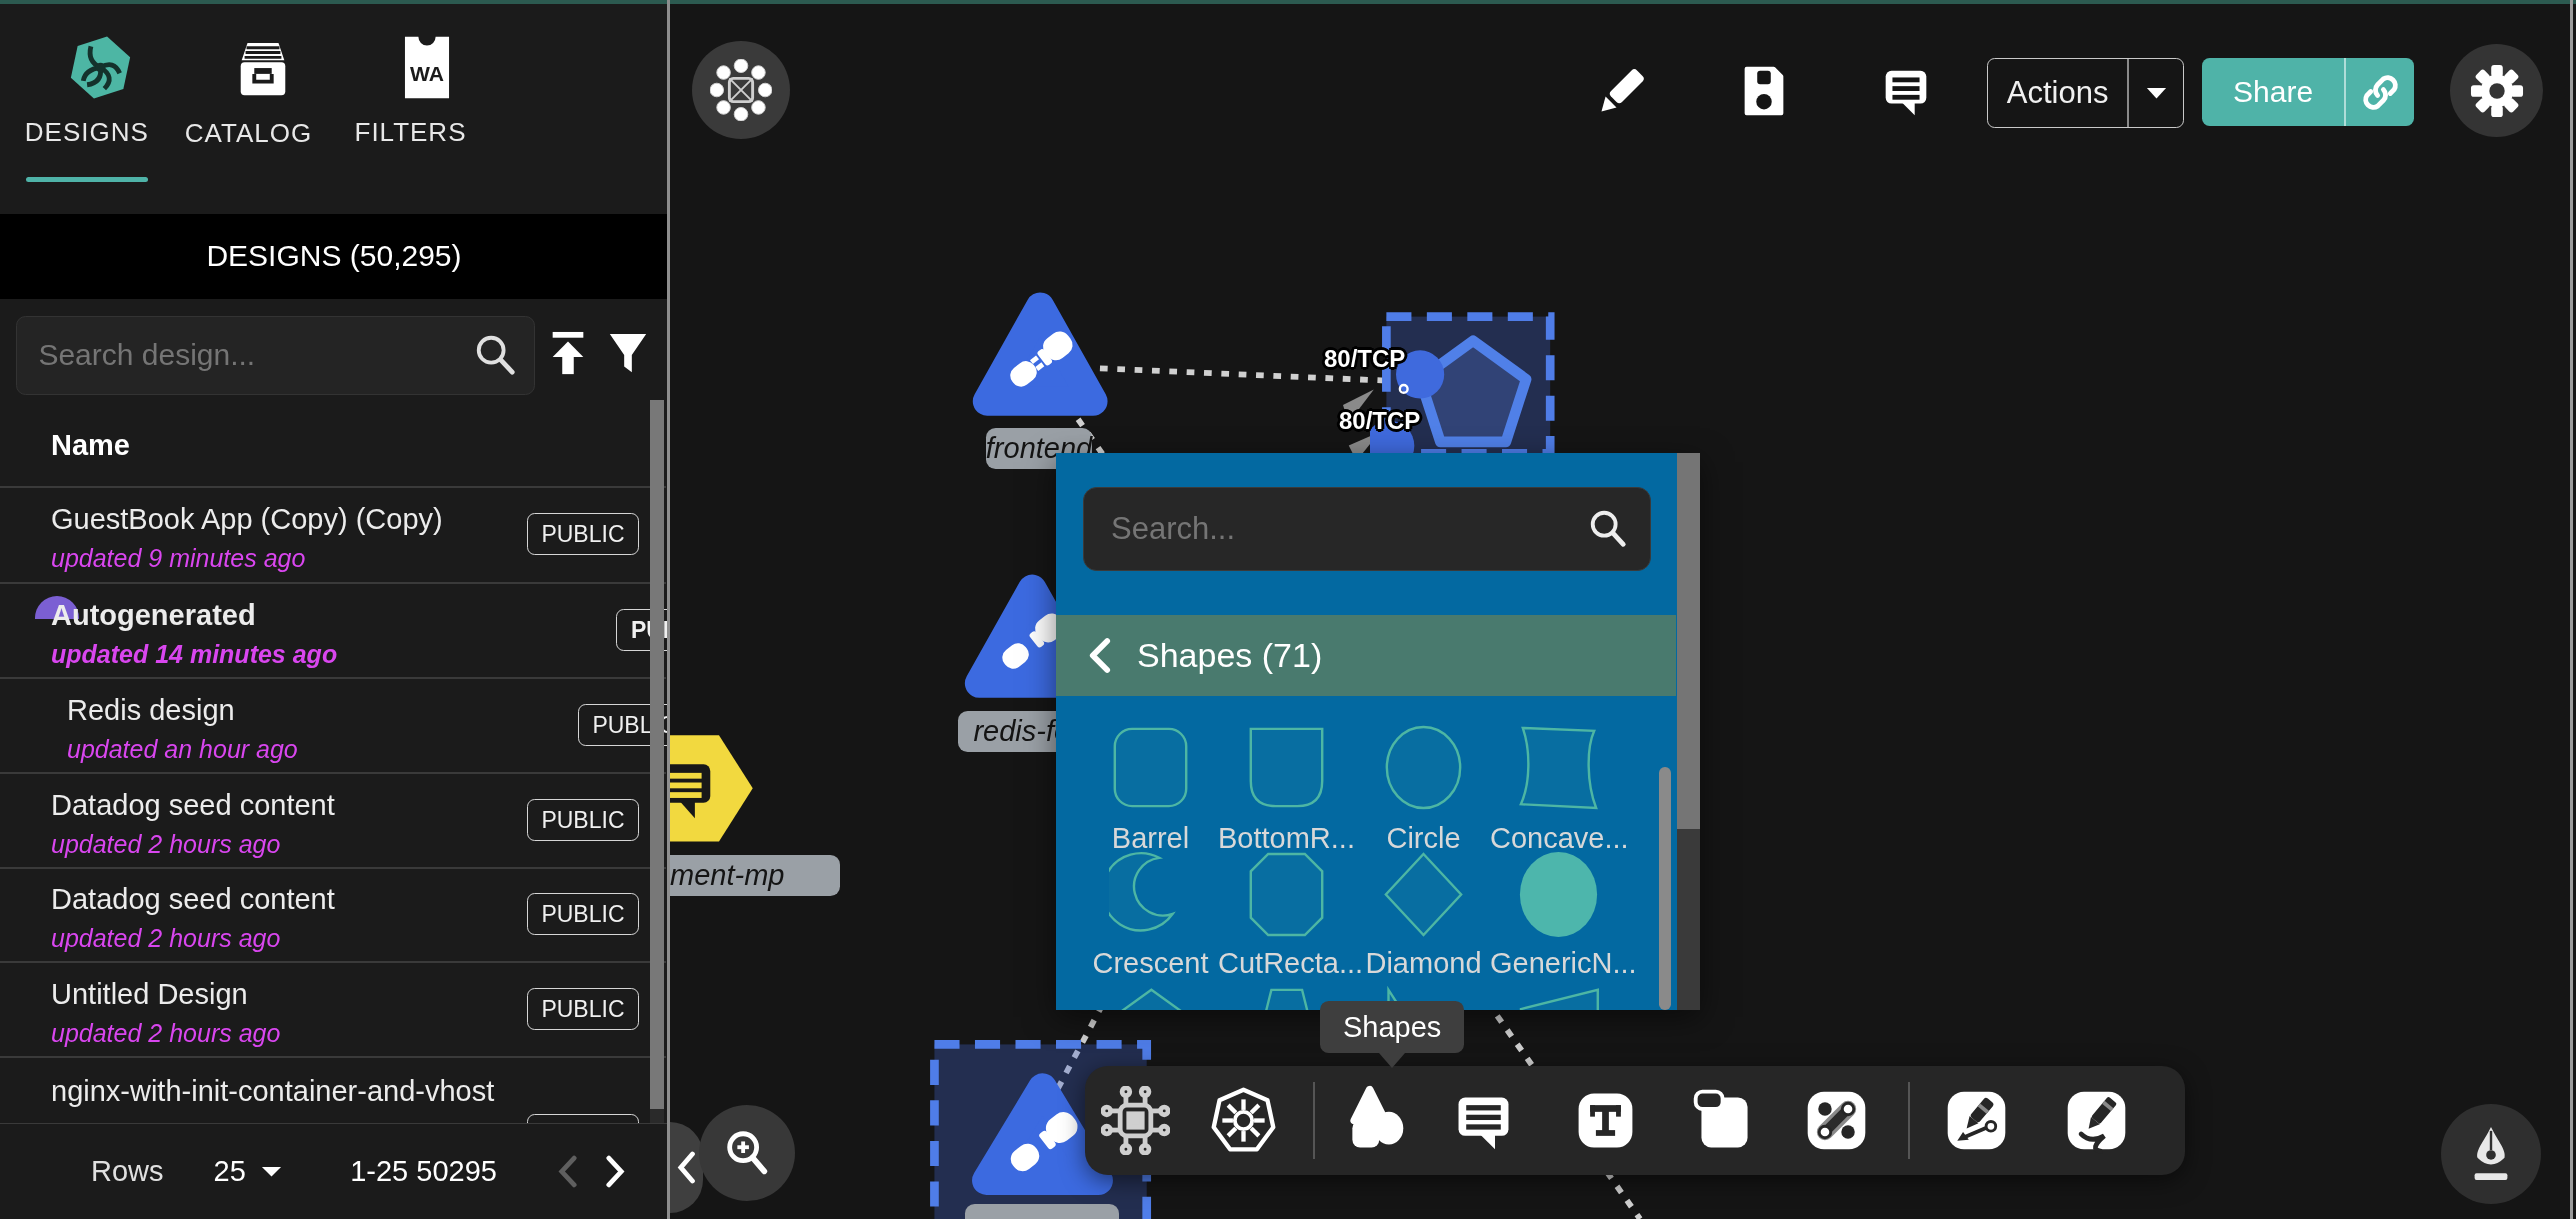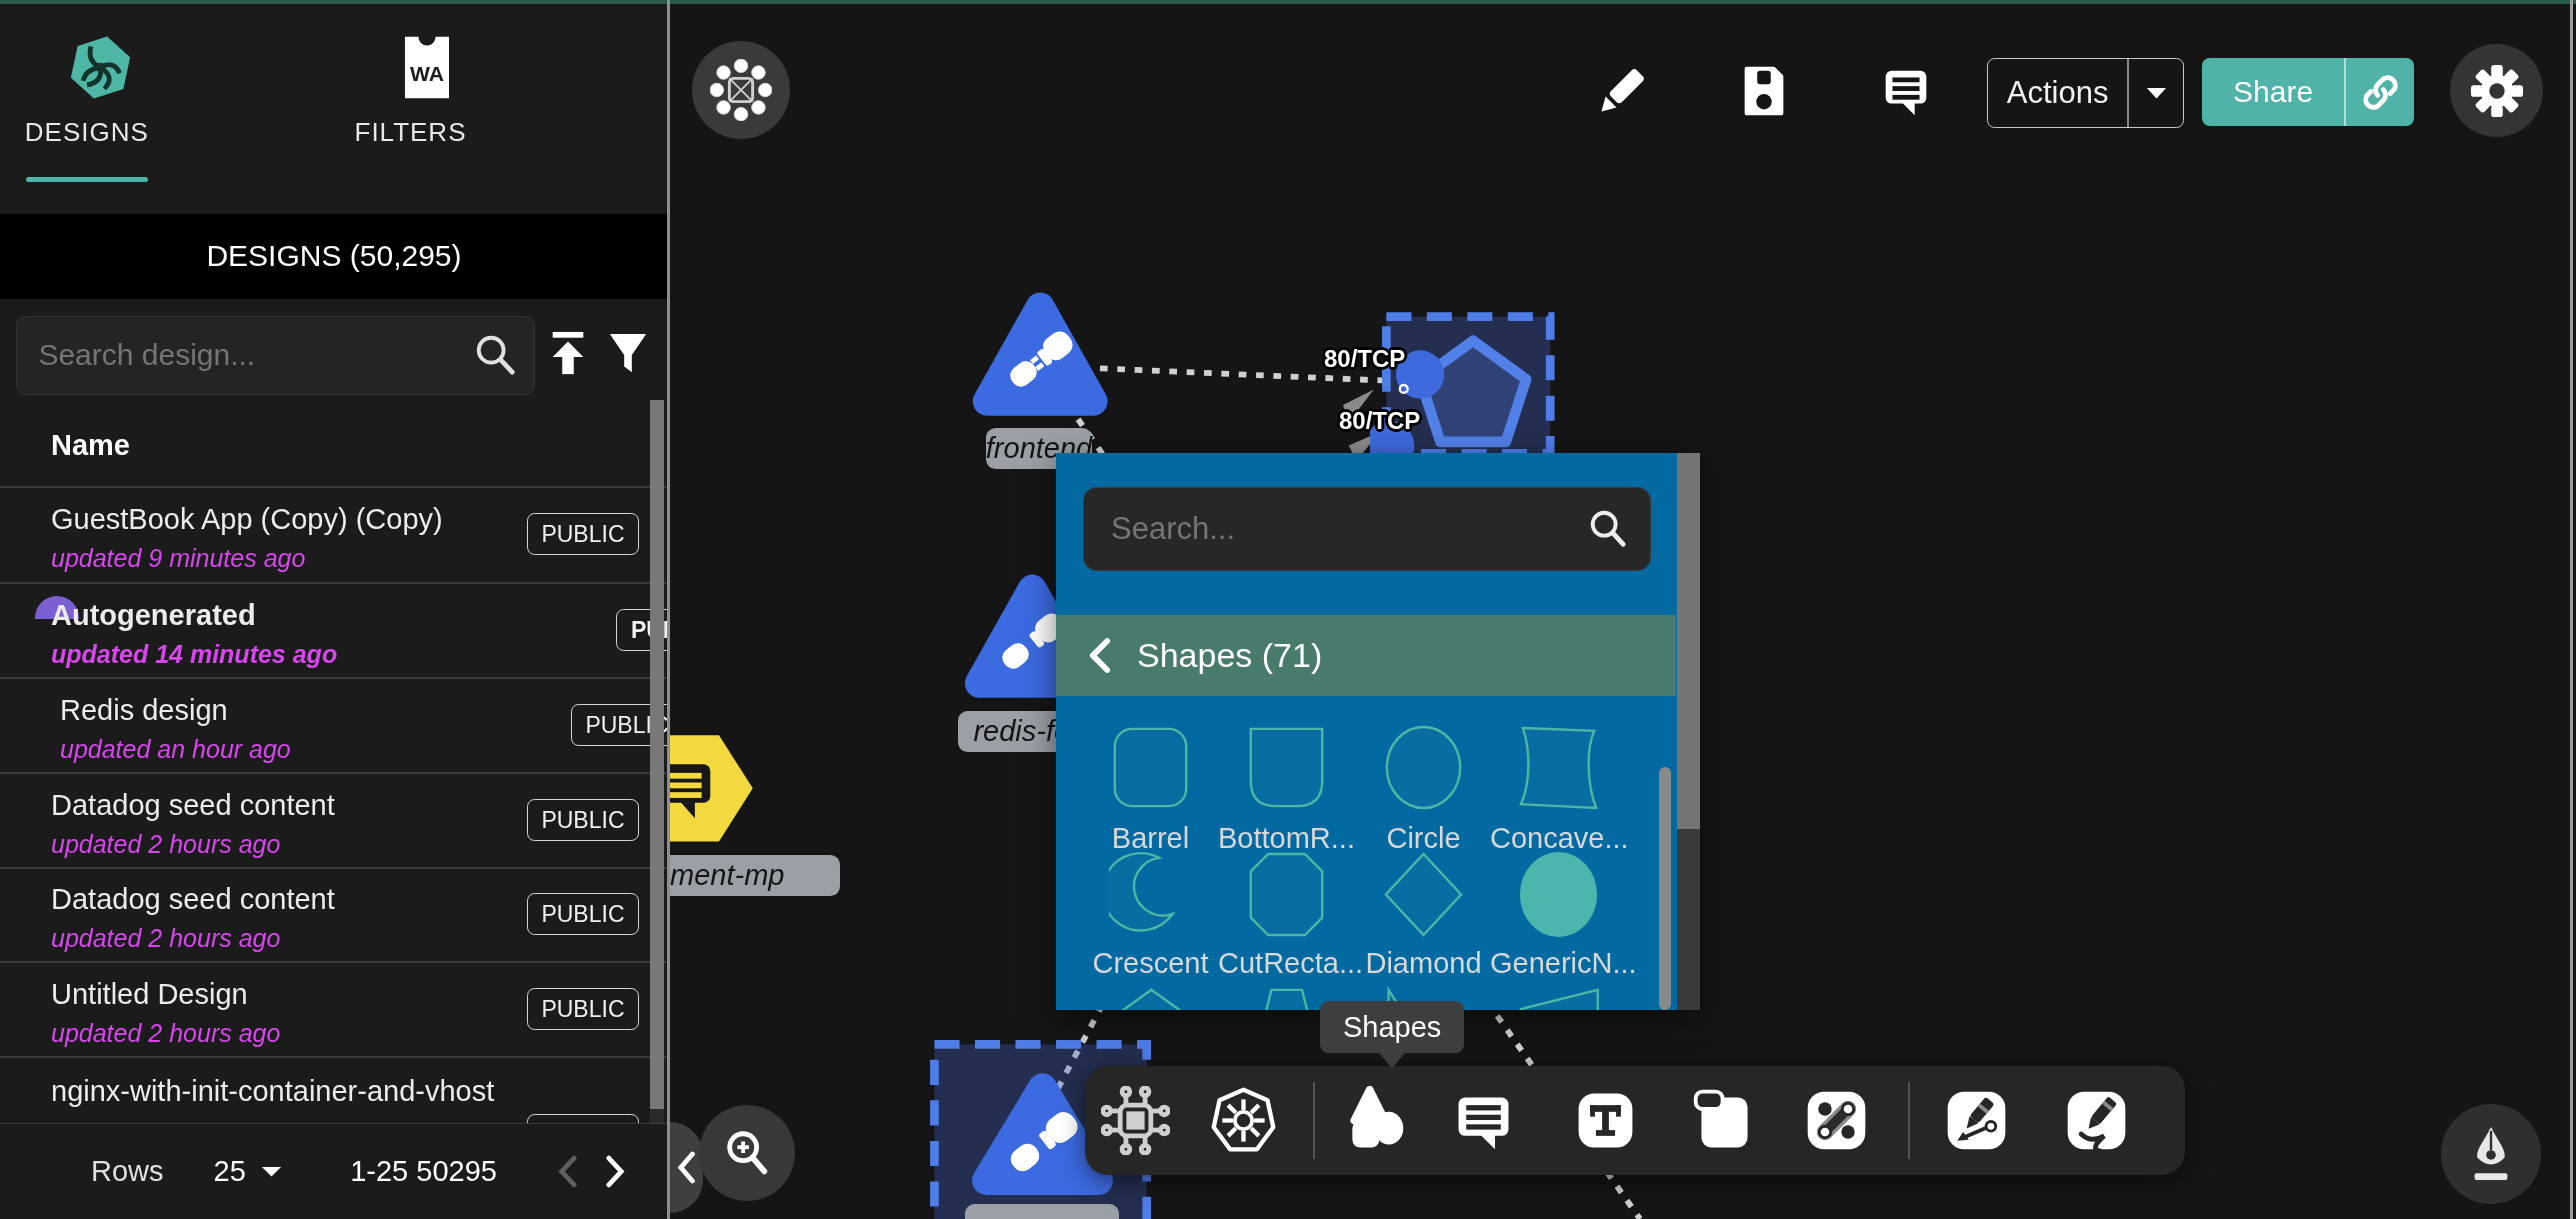--- a/index.html
+++ b/index.html
@@ -410,20 +410,32 @@
               <path d="M0 0 q16 10 4 22"></path>
             <path d="M0 0 q-16 2 -18 14"></path>
           </g>
           <circle r="5" fill="#14322c"></circle>
         </g>
       </svg>
       <div style="margin-top:11.6px;font-size:26px;letter-spacing:1px;color:#e8e8e8;">DESIGNS</div>
       <div style="margin:29px auto 0;width:122px;height:4.8px;background:#4fb3a8;border-radius:2.9px;"></div>
     </div>
 
+    <div style="position:absolute;left:181px;top:35px;width:135px;text-align:center;">
+      <svg width="68" height="62" style="margin-left:29px;" viewBox="0 0 70 64">
+        <polygon points="13,22 57,22 51,4 19,4" fill="#fff"></polygon>
+        <line x1="18" y1="9" x2="52" y2="9" stroke="#1b1b1b" stroke-width="3"></line>
+        <line x1="17" y1="14" x2="53" y2="14" stroke="#1b1b1b" stroke-width="3"></line>
+        <line x1="16" y1="19" x2="54" y2="19" stroke="#1b1b1b" stroke-width="3"></line>
+        <rect x="12" y="24" width="46" height="34" rx="4" fill="#fff"></rect>
+        <path d="M26 36 v8 h18 v-8" fill="none" stroke="#1b1b1b" stroke-width="4"></path>
+        <rect x="26" y="30" width="18" height="6" fill="#1b1b1b"></rect>
+      </svg>
+      <div style="margin-top:13.5px;font-size:26px;letter-spacing:1px;color:#e8e8e8;">CATALOG</div>
+    </div>
 
     <div style="position:absolute;left:343px;top:29px;width:135px;text-align:center;">
       <svg width="60" height="69" style="margin-left:33px;" viewBox="0 0 62 72">
         <path d="M8 4 H22 a9 9 0 0 0 18 0 H54 V68 H8 Z" fill="#fff"></path>
         <text x="31" y="50" text-anchor="middle" font-family="Liberation Sans, sans-serif" font-weight="bold" font-size="22" fill="#1b1b1b">WA</text>
       </svg>
       <div style="margin-top:11.6px;font-size:26px;letter-spacing:1px;color:#e8e8e8;">FILTERS</div>
     </div>
 
     <div style="position:absolute;left:0;top:210px;width:668px;height:85px;background:#000;display:flex;align-items:center;justify-content:center;">
@@ -462,21 +474,21 @@
     <div class="divider-h" style="top:578px;"></div>
     <div style="position:absolute;left:35px;top:592px;width:44px;height:23px;border-radius:23px 23px 0 0;background:#7b5fd3;"></div>
 
     <div style="position:absolute;left:0;top:580px;width:758px;height:94px;font-weight:bold;">
       <div class="row-title" style="position:absolute;left:51px;top:15.4px;">Autogenerated</div>
       <div class="row-sub" style="position:absolute;left:51px;top:56px;">updated 14 minutes ago</div>
       <span class="badge" style="position:absolute;right:27px;top:25px;">PUBLIC</span>
     </div>
     <div class="divider-h" style="top:673px;"></div>
 
-    <div style="position:absolute;left:9px;top:675px;width:666px;height:70px;padding-left:35px;">
+    <div style="position:absolute;left:16px;top:675px;width:666px;height:70px;padding-left:35px;">
       <div class="row-title" style="position:absolute;left:51px;top:15.4px;">Redis design</div>
       <div class="row-sub" style="position:absolute;left:51px;top:56px;">updated an hour ago</div>
       <span class="badge" style="position:absolute;right:27px;top:25px;">PUBLIC</span>
     </div>
     <div class="divider-h" style="top:768px;"></div>
 
     <div style="position:absolute;left:0;top:770px;width:666px;height:94px;">
       <div class="row-title" style="position:absolute;left:51px;top:15.4px;">Datadog seed content</div>
       <div class="row-sub" style="position:absolute;left:51px;top:56px;">updated 2 hours ago</div>
       <span class="badge" style="position:absolute;right:27px;top:25px;">PUBLIC</span>

